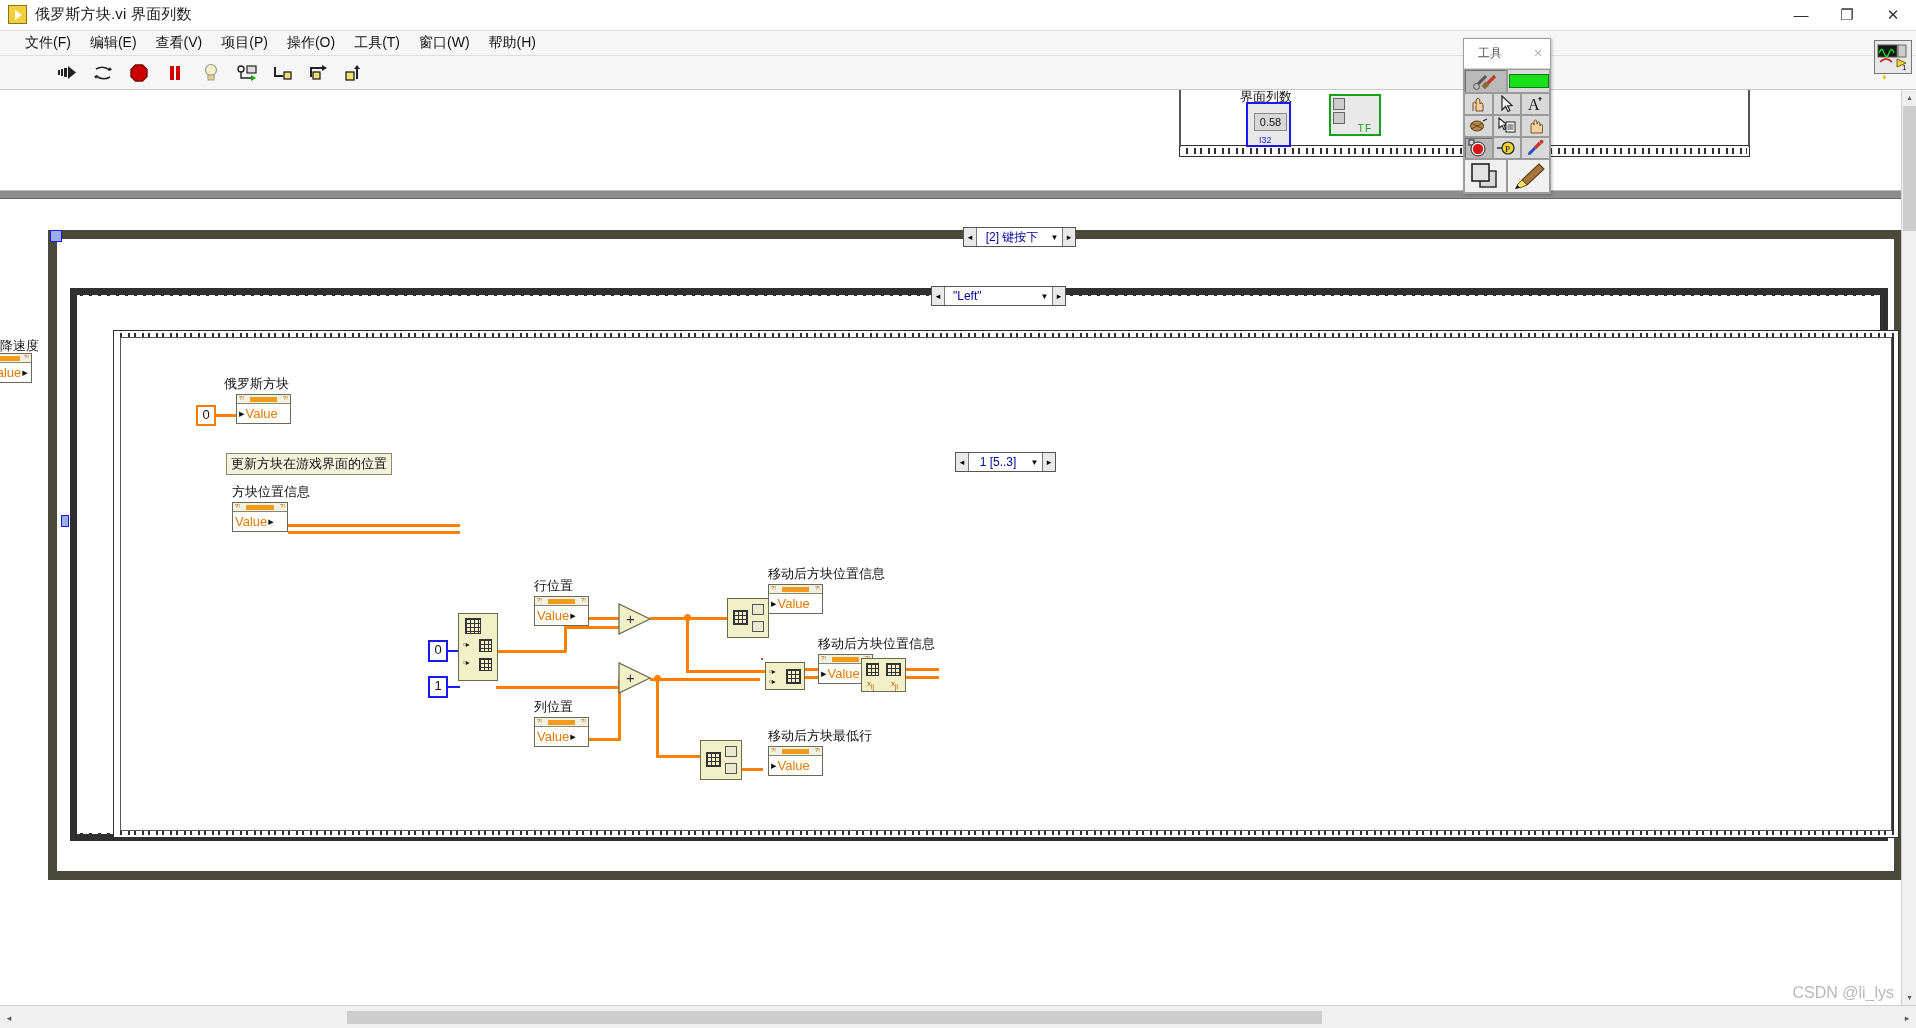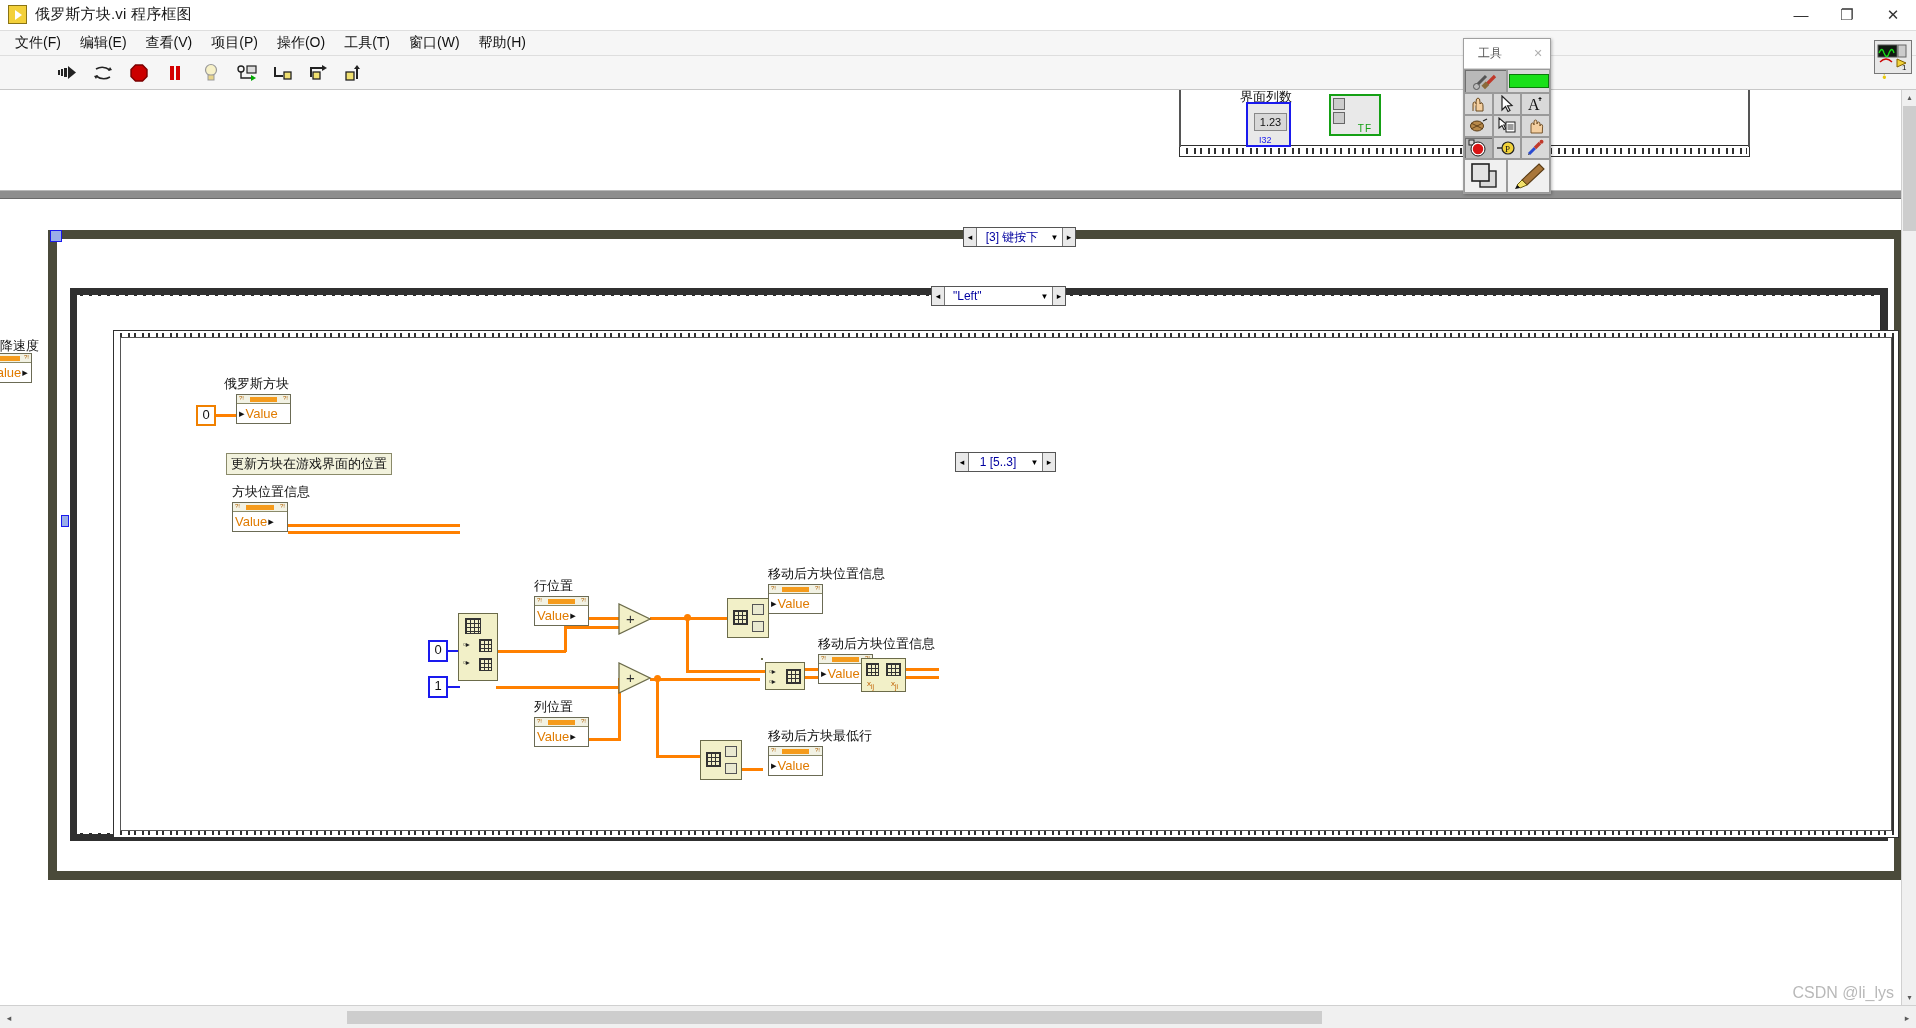--- a/index.html
+++ b/index.html
@@ -43,21 +43,21 @@
     font-size: 15px; color: #333;
   }
 
   
   .menubar {
     position: absolute; left: 0; top: 30px; width: 1916px; height: 26px;
     background: #f6f6f6;
     border-top: 1px solid #dedede;
     border-bottom: 1px solid #dedede;
     display: flex; align-items: center;
-    padding-left: 6px;
+    padding-left: 16px;
   }
   .menu-item {
     font-size: 14px; color: #111;
     padding: 3px 9px; margin-right: 1px;
     white-space: nowrap;
   }
 
   
   .toolbar {
     position: absolute; left: 0; top: 56px; width: 1916px; height: 34px;
@@ -296,21 +296,21 @@
     position: absolute; left: 50px; top: 280px;
     width: 12px; height: 12px;
     border: 1px solid #1a1aee; background: #9aaee8; z-index: 35;
   }
 </style>
 </head>
 <body>
 
 <div class="titlebar">
   <div class="vi-icon"></div>
-  <div class="title-text">俄罗斯方块.vi 程序框图</div>
+  <div class="title-text">俄罗斯方块.vi 界面列数</div>
   <div class="win-buttons">
     <div class="win-btn">—</div>
     <div class="win-btn">❐</div>
     <div class="win-btn close">✕</div>
   </div>
 </div>
 
 <div class="menubar">
   <div class="menu-item">文件(F)</div>
   <div class="menu-item">编辑(E)</div>
@@ -407,41 +407,41 @@
 
 <div class="canvas">
 
   <div class="border-sq" style="left:1179px; top:55px; width:571px; height:12px;"></div>
   <div class="border-plain" style="left:1179px; top:-10px; width:3px; height:67px; border-width:0 0 0 2px;"></div>
   <div class="border-plain" style="left:1747px; top:-10px; width:3px; height:67px; border-width:0 2px 0 0;"></div>
 
   <div class="node-label" style="left:1240px; top:-2px;">界面列数</div>
 
   <div class="blue-node" style="left:1246px; top:12px; width:45px; height:45px;">
-    <div style="position:absolute; left:6px; top:9px; width:33px; height:18px; background:#d8d8d8; border:1px solid #888; display:flex; align-items:center; justify-content:center; font-size:11px; color:#111;">1.23</div>
+    <div style="position:absolute; left:6px; top:9px; width:33px; height:18px; background:#d8d8d8; border:1px solid #888; display:flex; align-items:center; justify-content:center; font-size:11px; color:#111;">0.58</div>
     <div style="position:absolute; left:11px; bottom:0px; font-size:9px; color:#1a1aee;">I32</div>
   </div>
 
   <div class="green-node" style="left:1329px; top:4px; width:52px; height:42px;">
     <div style="position:absolute; left:2px; top:2px; width:12px; height:12px; background:#ccc; border:1px solid #666;"></div>
     <div style="position:absolute; left:2px; top:16px; width:12px; height:12px; background:#ccc; border:1px solid #666;"></div>
     <div style="position:absolute; right:7px; bottom:0px; font-size:10px; color:#15a015; letter-spacing:1px;">TF</div>
   </div>
 
   <div class="hdiv" style="top:100px;"></div>
 
   <div class="border-hatch" style="left:48px; top:140px; width:1855px; height:650px; border-width:9px;"></div>
   <div style="position:absolute; left:57px; top:149px; width:1837px; height:632px; background:#ffffff;"></div>
 
   <div class="corner-sq" style="left:50px; top:140px;"></div>
   <div class="corner-sq" style="left:61px; top:425px; width:8px; height:12px;"></div>
 
   <div class="case-sel" style="left:963px; top:137px; width:113px;">
     <div class="case-arrow-l">◂</div>
-    <div class="case-label-txt">[3] 键按下</div>
+    <div class="case-label-txt">[2] 键按下</div>
     <div class="case-drop">▼</div>
     <div class="case-arrow-r">▸</div>
   </div>
 
   <div class="border-dots" style="left:70px; top:198px; width:1818px; height:553px; border-width:7px;"></div>
   <div style="position:absolute; left:78px; top:206px; width:1802px; height:537px; background:#ffffff;"></div>
 
   <div class="case-sel" style="left:931px; top:196px; width:135px;">
     <div class="case-arrow-l">◂</div>
     <div class="case-label-txt" style="text-align:left; padding-left:8px;">"Left"</div>

